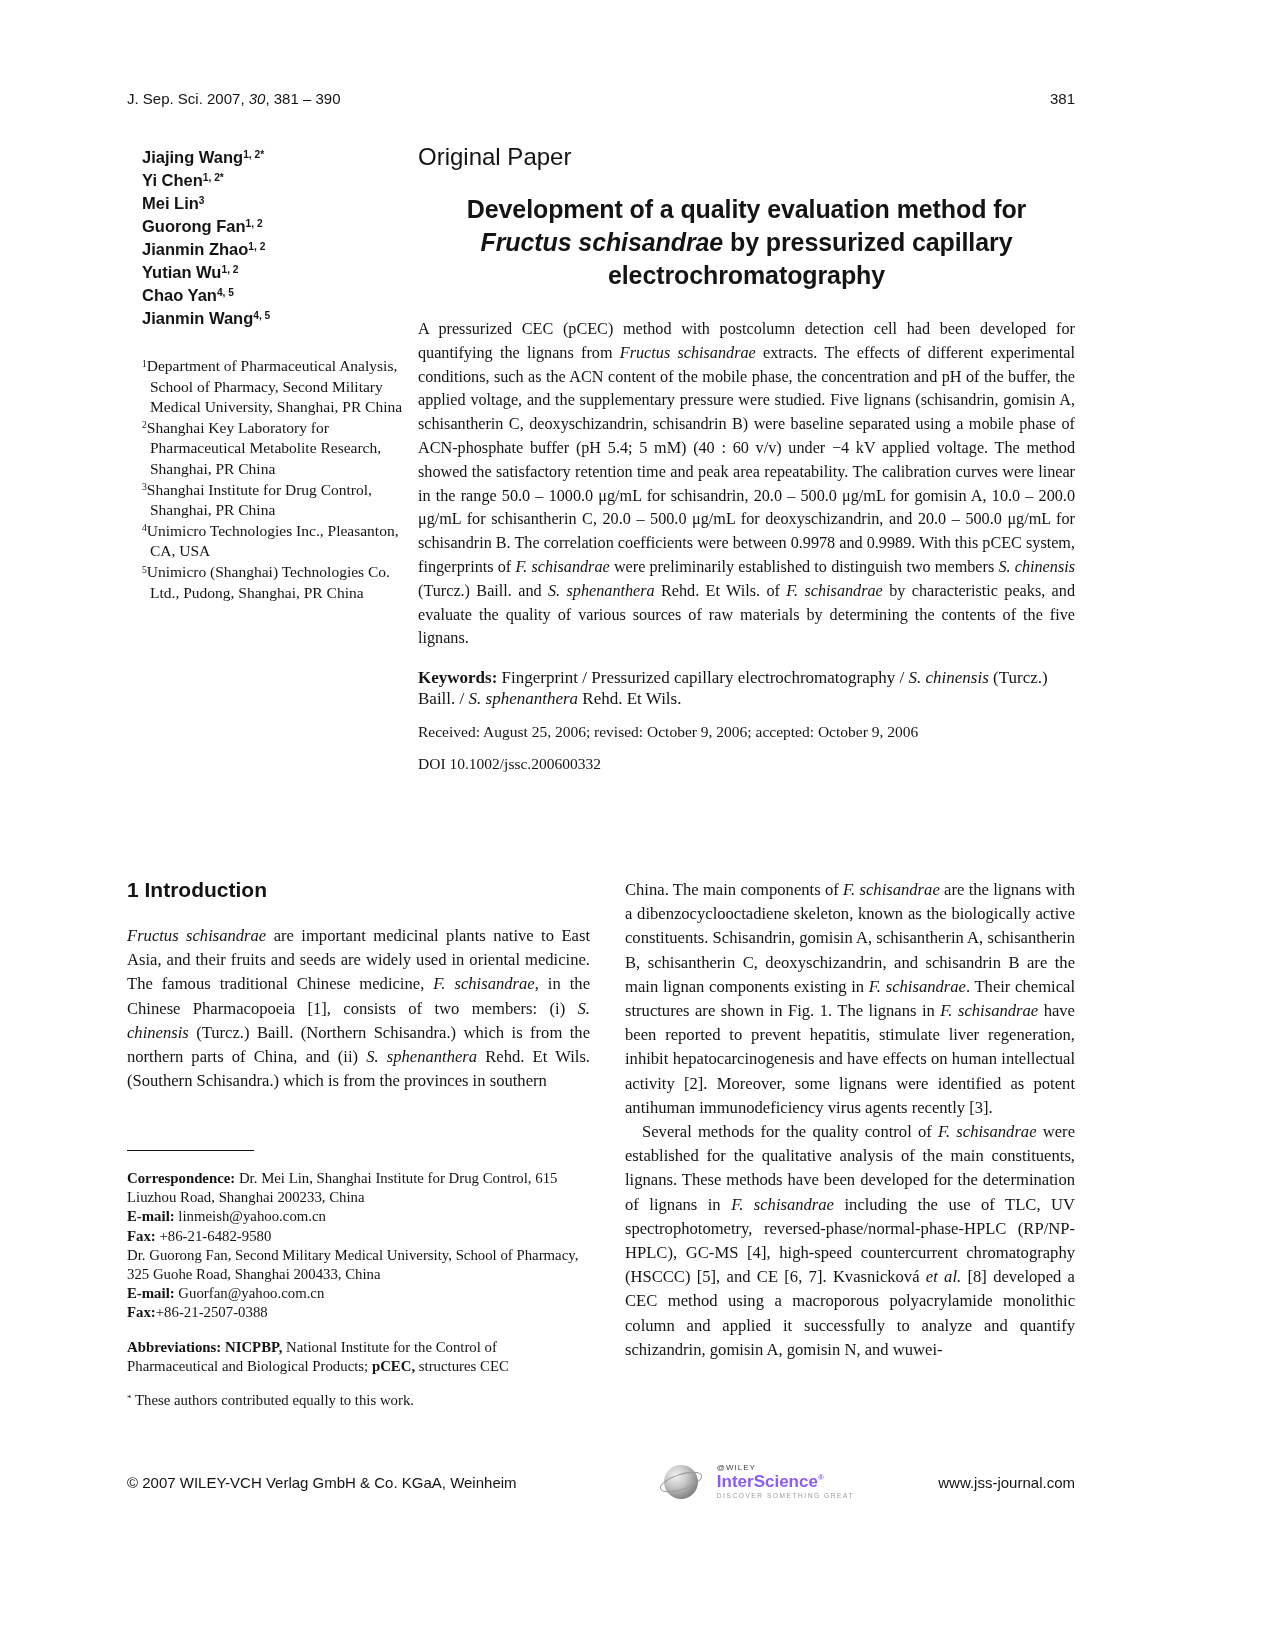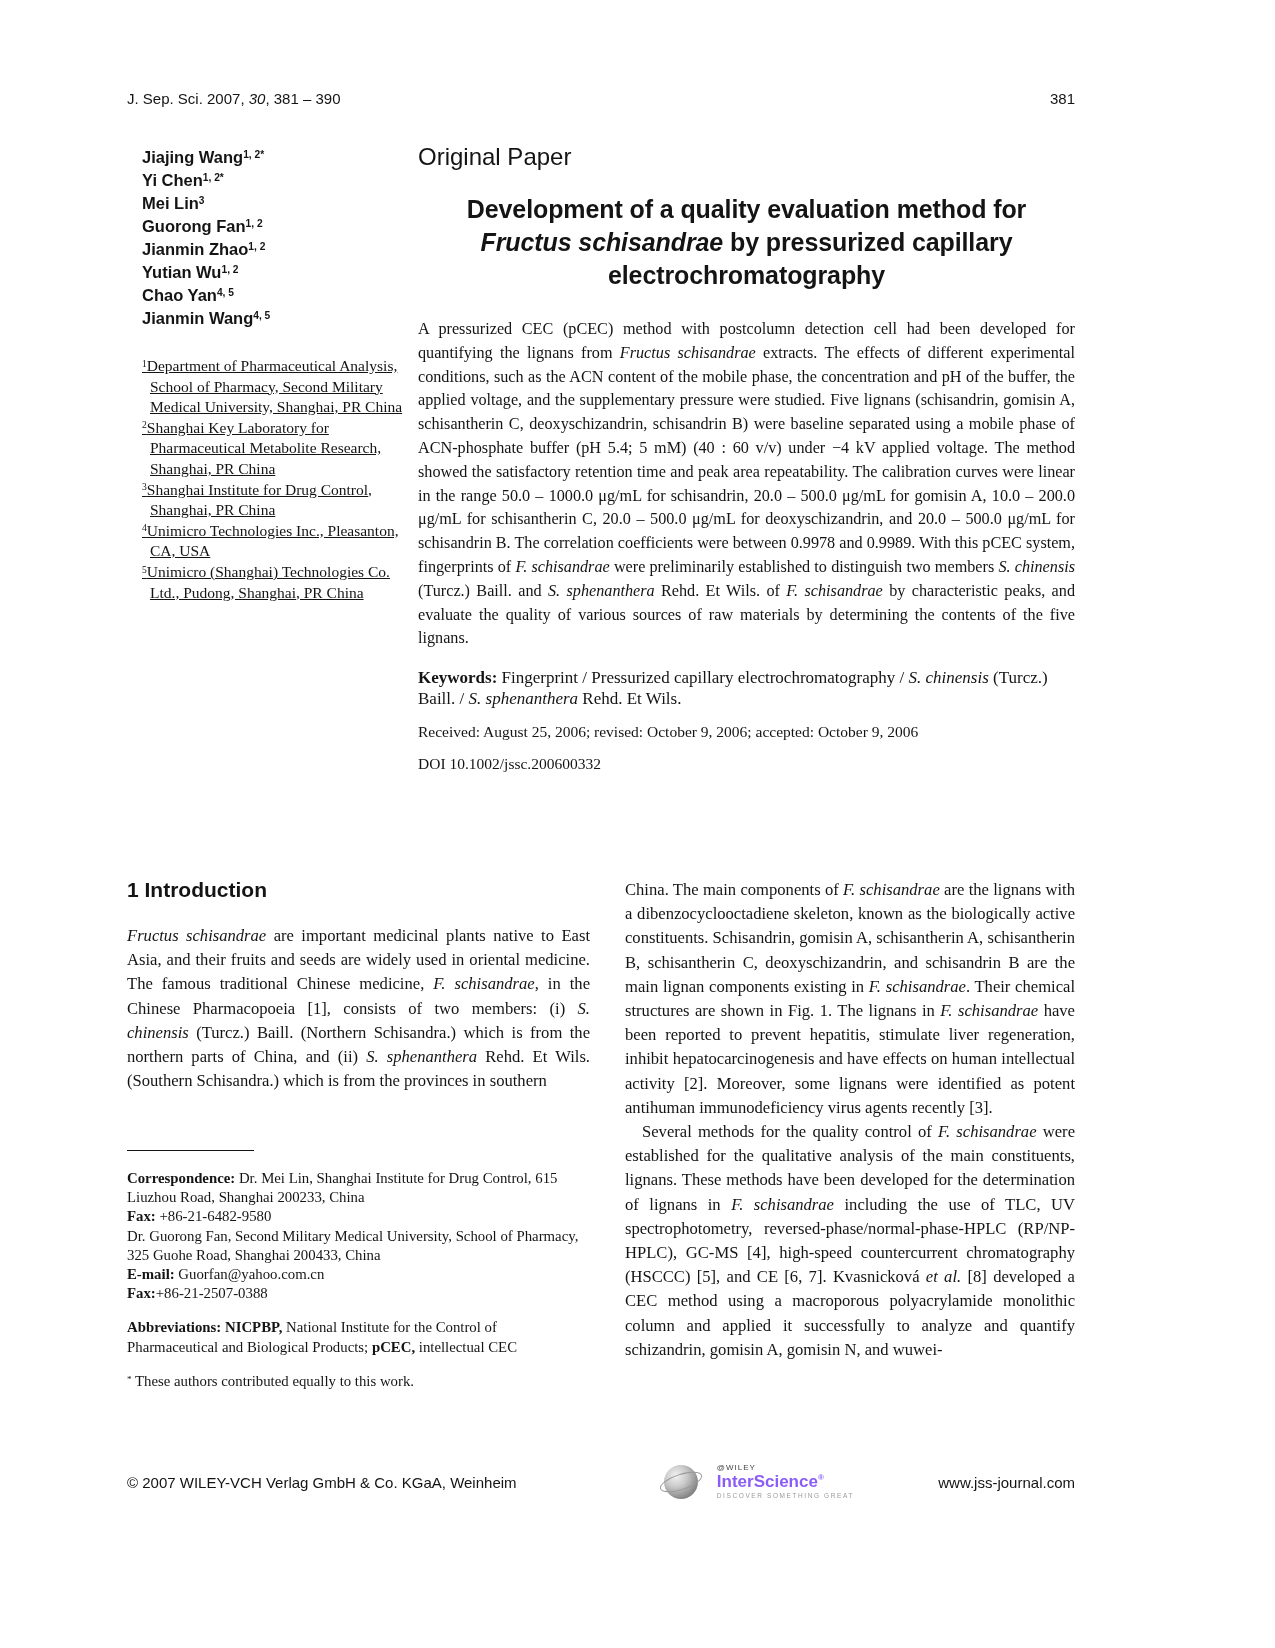--- a/index.html
+++ b/index.html
@@ -21,21 +21,21 @@
 
   
   .author-col { position:absolute; left:142px; top:146px; width:278px; }
   .author {
     font-family:"Liberation Sans", sans-serif; font-weight:bold;
     font-size:16.5px; line-height:23px;
   }
   .affiliations { margin-top:26px; }
   .affiliation {
     font-size:15.5px; line-height:20.6px;
-    padding-left:8px; text-indent:-8px;text-decoration:underline;
+    padding-left:8px; text-indent:-8px;
   }
 
   
   .main-col { position:absolute; left:418px; top:143px; width:657px; }
   .category { font-family:"Liberation Sans", sans-serif; font-size:24px; }
   .title {
     font-family:"Liberation Sans", sans-serif; font-weight:bold;
     font-size:25px; line-height:33px; margin-top:22px; letter-spacing:-0.1px;text-align:center;
   }
   .abstract {
@@ -132,25 +132,26 @@
   </div>
 
   <div class="body-right">
     <p class="body-para"><span>China. The main components of </span><span class="it">F. schisandrae</span><span> are the lignans with a dibenzocyclooctadiene skeleton, known as the biologically active constituents. Schisandrin, gomisin A, schisantherin A, schisantherin B, schisantherin C, deoxyschizandrin, and schisandrin B are the main lignan components existing in </span><span class="it">F. schisandrae</span><span>. Their chemical structures are shown in Fig. 1. The lignans in </span><span class="it">F. schisandrae</span><span> have been reported to prevent hepatitis, stimulate liver regeneration, inhibit hepatocarcinogenesis and have effects on human intellectual activity [2]. Moreover, some lignans were identified as potent antihuman immunodeficiency virus agents recently [3].</span></p>
     <p class="body-para indent"><span>Several methods for the quality control of </span><span class="it">F. schisandrae</span><span> were established for the qualitative analysis of the main constituents, lignans. These methods have been developed for the determination of lignans in </span><span class="it">F. schisandrae</span><span> including the use of TLC, UV spectrophotometry, reversed-phase/normal-phase-HPLC (RP/NP-HPLC), GC-MS [4], high-speed countercurrent chromatography (HSCCC) [5], and CE [6, 7]. Kvasnicková </span><span class="it">et al.</span><span> [8] developed a CEC method using a macroporous polyacrylamide monolithic column and applied it successfully to analyze and quantify schizandrin, gomisin A, gomisin N, and wuwei-</span></p>
   </div>
 
   <div class="footnote-area">
     <div class="fn-rule"></div>
     <p class="fn fn-first"><span class="bd">Correspondence:</span><span> Dr. Mei Lin, Shanghai Institute for Drug Control, 615 Liuzhou Road, Shanghai 200233, China</span></p>
+    <p class="fn"><span class="bd">E-mail:</span><span> linmeish@yahoo.com.cn</span></p>
     <p class="fn"><span class="bd">Fax:</span><span> +86-21-6482-9580</span></p>
     <p class="fn"><span>Dr. Guorong Fan, Second Military Medical University, School of Pharmacy, 325 Guohe Road, Shanghai 200433, China</span></p>
     <p class="fn"><span class="bd">E-mail:</span><span> Guorfan@yahoo.com.cn</span></p>
     <p class="fn"><span class="bd">Fax:</span><span>+86-21-2507-0388</span></p>
-    <p class="fn fn-gap"><span class="bd">Abbreviations: NICPBP,</span><span> National Institute for the Control of Pharmaceutical and Biological Products; </span><span class="bd">pCEC,</span><span> intellectual CEC</span></p>
+    <p class="fn fn-gap"><span class="bd">Abbreviations: NICPBP,</span><span> National Institute for the Control of Pharmaceutical and Biological Products; </span><span class="bd">pCEC,</span><span> structures CEC</span></p>
     <p class="fn fn-gap"><sup>*</sup><span> These authors contributed equally to this work.</span></p>
   </div>
 
   <div class="footer">
     <span>© 2007 WILEY-VCH Verlag GmbH &amp; Co. KGaA, Weinheim</span>
     <div class="footer-logo">
       <div class="logo-sphere-wrap">
         <div class="logo-sphere"></div>
         <div class="logo-ring"></div>
       </div>

